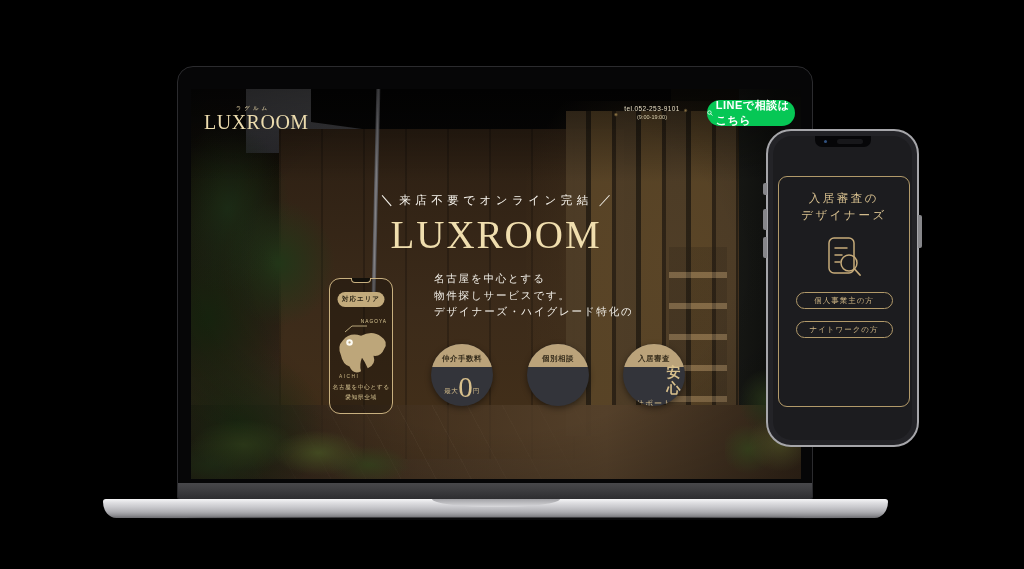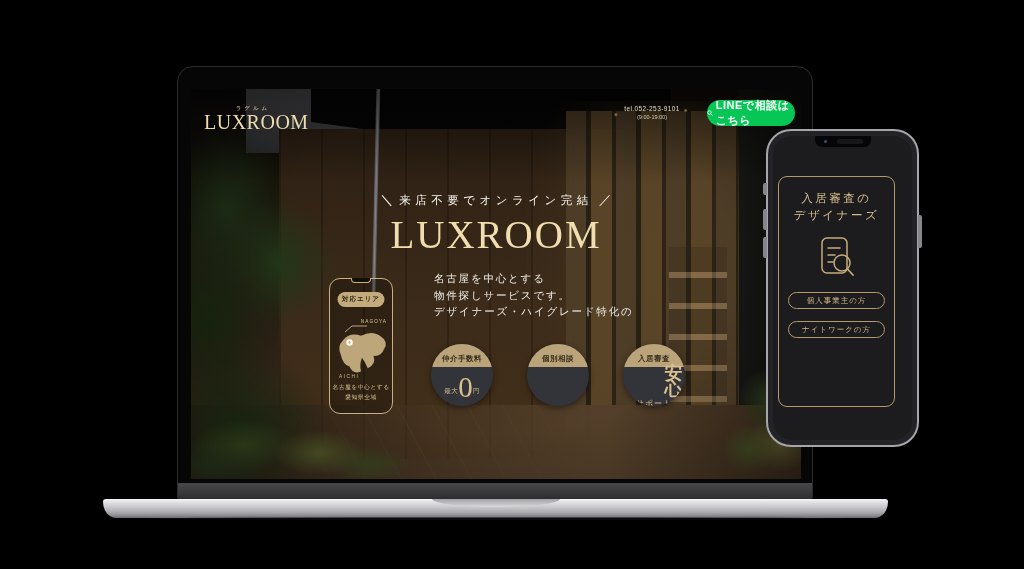--- a/index.html
+++ b/index.html
@@ -117,37 +117,37 @@
   .feature-circle{ width:62px; height:62px; border-radius:50%; overflow:hidden;
     background:#33343a; box-shadow:0 2px 6px rgba(0,0,0,.45); text-align:center; }
   .cap{ height:23px; background:#bba37a; color:#372e1d; font-size:7.5px; font-weight:bold;
     letter-spacing:.5px; display:flex; align-items:flex-end; justify-content:center; padding-bottom:3px; }
   .fbody{ height:39px; display:flex; align-items:center; justify-content:center; color:#d9c08c; }
   .fbody .small{ font-size:6.5px; letter-spacing:.5px; margin-top:9px; }
   .fbody .big{ font-size:29px; line-height:30px; }
   .fbody .stack{ display:flex; flex-direction:column; font-size:6.5px; line-height:8px;
     letter-spacing:.5px; margin-left:2px; margin-top:2px; text-align:left; }
   .fbody.col{ flex-direction:column; }
-  .fbody .main{ font-size:18px; line-height:16px; font-weight:bold; letter-spacing:2px;margin-left:41px; }
+  .fbody .main{ font-size:14px; line-height:16px; font-weight:bold; letter-spacing:2px;margin-left:41px; }
   .fbody .sub{ font-size:8px; letter-spacing:1px; margin-top:1px; }
 
   
   .phone{ position:absolute; left:766px; top:129px; width:153px; height:318px;
     background:#232327; border:2px solid #a6a6aa; border-radius:25px; z-index:5; }
   .phone-screen{ position:absolute; inset:5px; border-radius:19px; background:#1c1c1f; overflow:hidden; }
   .phone-notch{ position:absolute; left:50%; top:0; transform:translateX(-50%);
     width:56px; height:11px; background:#060608; border-radius:0 0 7px 7px; }
   .cam-dot{ position:absolute; left:9px; top:3.5px; width:3.5px; height:3.5px; border-radius:50%; background:#31517e; }
   .speaker{ position:absolute; right:8px; top:3px; width:26px; height:4.5px; border-radius:2.5px; background:#17171a; }
   .side-btn{ position:absolute; width:4px; background:#86868a; }
   .sb-l1{ left:-5px; top:52px; height:12px; border-radius:2px 0 0 2px; }
   .sb-l2{ left:-5px; top:78px; height:21px; border-radius:2px 0 0 2px; }
   .sb-l3{ left:-5px; top:106px; height:21px; border-radius:2px 0 0 2px; }
   .sb-r{ right:-5px; top:84px; height:33px; border-radius:0 2px 2px 0; }
-  .audit-card{ position:absolute; left:5px; top:40px; width:117px; height:231px;
+  .audit-card{ position:absolute; left:5px; top:40px; width:132px; height:231px;
     border:1px solid #b29a6a; border-radius:9px; display:flex; flex-direction:column; align-items:center; }
   .audit-title{ margin-top:13px; text-align:center; font-size:11.5px; line-height:17px;
     letter-spacing:2.5px; color:#d8c08f; }
   .audit-icon{ margin-top:12px; }
   .audit-btn{ margin-top:12px; width:97px; height:17px; border:1px solid #b29a6a; border-radius:9px;
     display:flex; align-items:center; justify-content:center; font-size:7.5px; letter-spacing:1px;
     color:#d3b987; cursor:pointer; background:transparent; }
   .audit-btn + .audit-btn{ }
   .audit-note{ margin-top:10px; text-align:center; font-size:8px; line-height:14.5px;
     letter-spacing:1.5px; color:#ccb181; }

